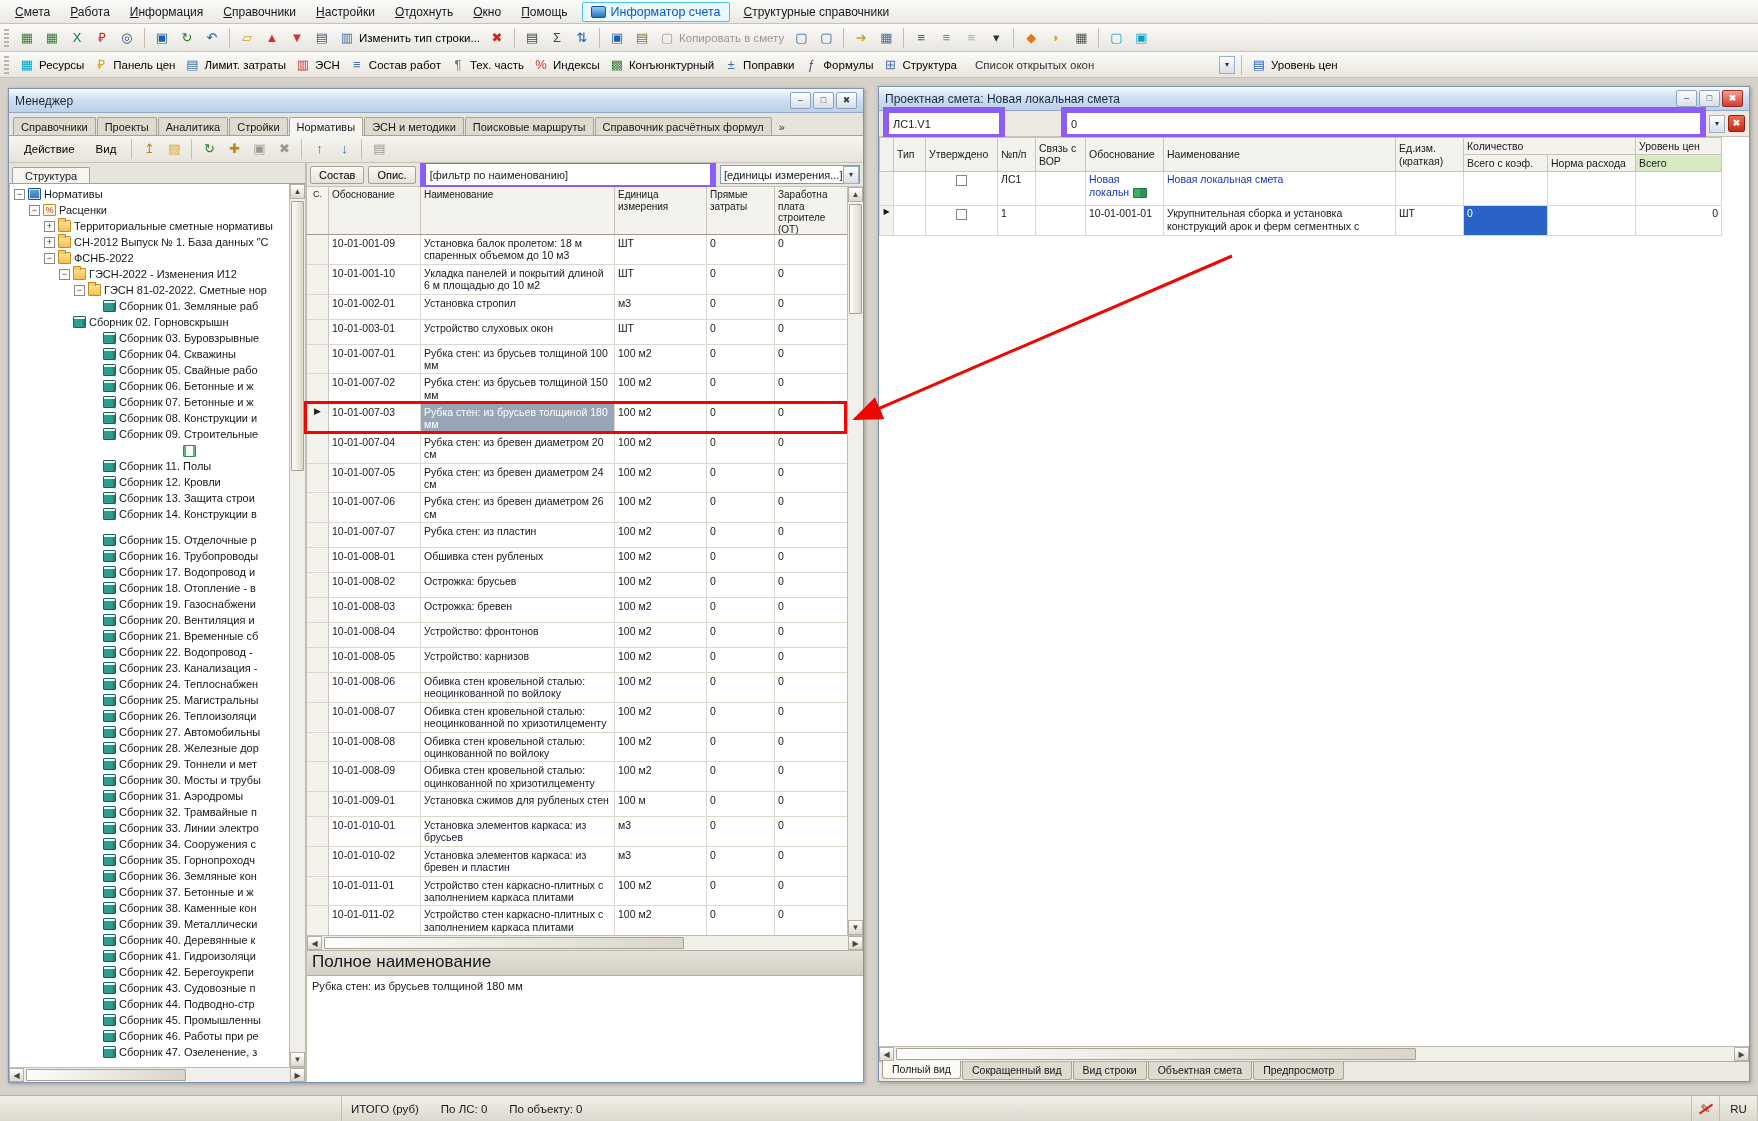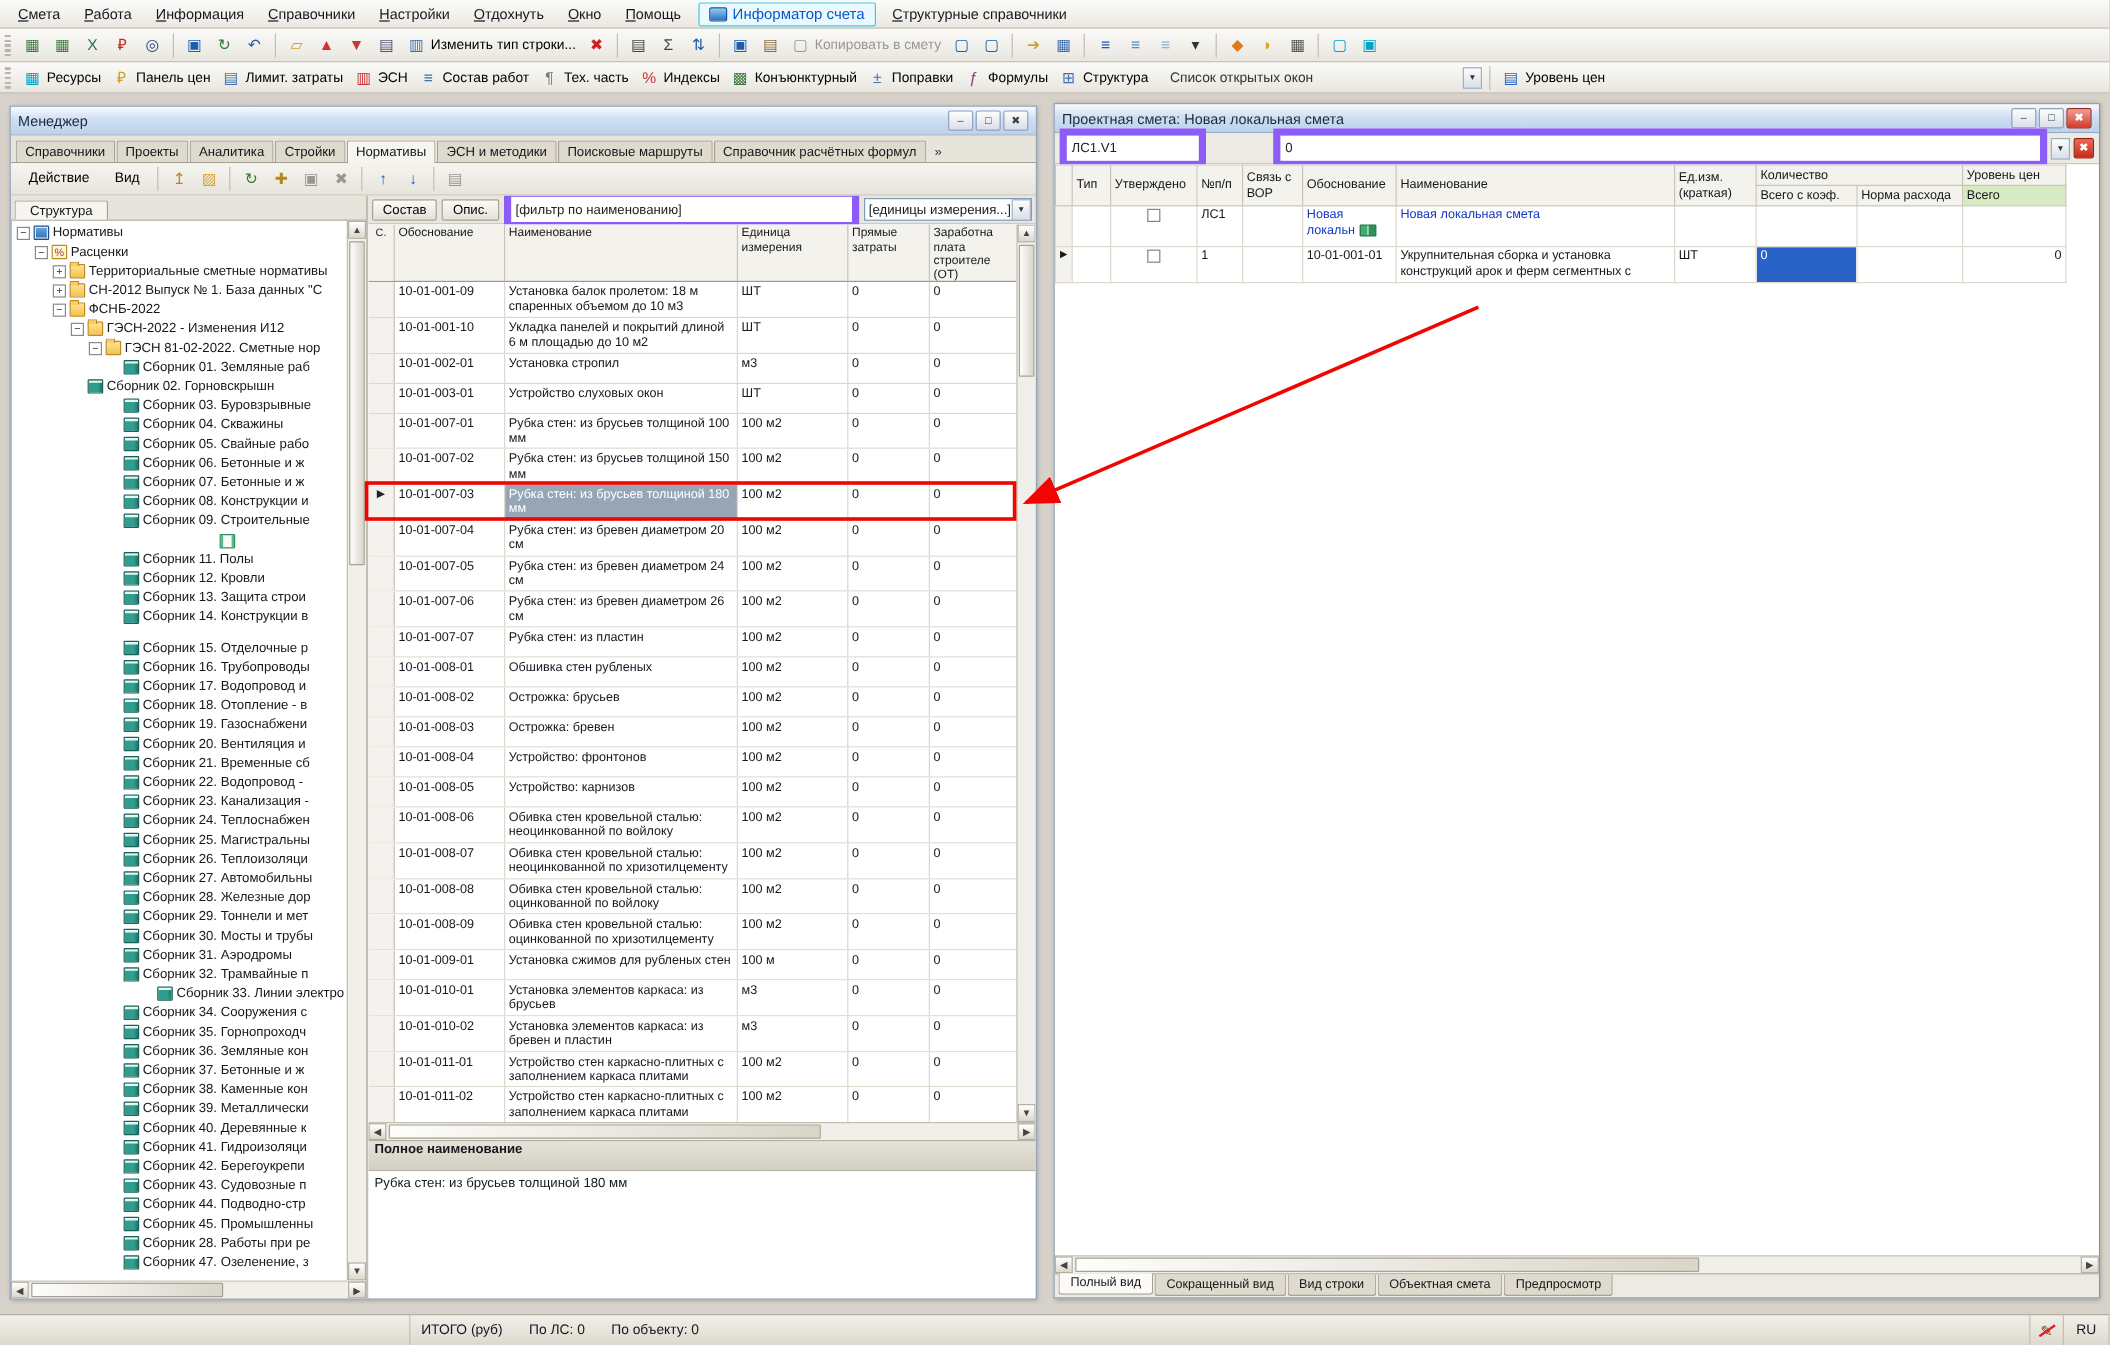--- a/index.html
+++ b/index.html
@@ -78,21 +78,21 @@
 .mgrid-body{height:700px;overflow:hidden;background:#fff}
 .trow{display:flex;border-bottom:1px solid #dcd8cc;background:#fff;min-height:25px}
 .tc{border-right:1px solid #dcd8cc;font-size:10.5px;padding:2px 3px;line-height:1.18;overflow:hidden}
 .w-sel{width:22px;flex:none;background:#f4f2ec;border-right:1px solid #c9c4b6;text-align:center;font-size:9px;color:#222}
 .w-code{width:92px;flex:none}
 .w-name{width:194px;flex:none}
 .w-unit{width:92px;flex:none}
 .w-v1{width:68px;flex:none}
 .w-v2{width:62px;flex:none;border-right:none}
 .name-selected{background:#96a6b6;color:#fff}
-.fn-head{height:26px;flex:none;background:linear-gradient(#e6e3da,#d2cec3);border-top:1px solid #b5b0a4;border-bottom:1px solid #b5b0a4;font-size:11px;font-weight:bold;padding:1px 5px}
+.fn-head{height:26px;flex:none;background:linear-gradient(#e6e3da,#d2cec3);border-top:1px solid #b5b0a4;border-bottom:1px solid #b5b0a4;font-size:17px;font-weight:normal;padding:1px 5px}
 .fn-body{flex:1;background:#fff;font-size:11px;padding:4px 5px;overflow:hidden}
 
 .field-row{height:26px;flex:none;display:flex;align-items:center;gap:3px;padding:2px 4px;background:#eceae3;border-bottom:1px solid #c6c2b8}
 .doc-input{width:122px;flex:none}
 .fr-gap{width:50px;flex:none}
 .value-input{flex:1;min-width:0}
 .close-doc-btn{width:17px;height:17px;flex:none;background:linear-gradient(#ef6a55,#c62b17);border:1px solid #8e1f0f;color:#fff;font-size:9px;line-height:15px;text-align:center;border-radius:2px;font-weight:bold}
 .est-body{flex:1;background:#fff;overflow:hidden;position:relative}
 .egrid{border-collapse:collapse;table-layout:fixed;width:842px;background:#fff}
 .egrid th{background:#f4f2ec;border:1px solid #c9c4b6;font-weight:normal;font-size:10.5px;text-align:left;padding:1px 3px;height:17px;overflow:hidden;line-height:1.15}
@@ -571,21 +571,21 @@
               <div class="tree-row" style="padding-left: 79px;">
                 <span class="exp-spacer"></span>
                 <span class="ticon ticon-book"></span>
                 <span class="tlabel">Сборник 31. Аэродромы</span>
               </div>
               <div class="tree-row" style="padding-left: 79px;">
                 <span class="exp-spacer"></span>
                 <span class="ticon ticon-book"></span>
                 <span class="tlabel">Сборник 32. Трамвайные п</span>
               </div>
-              <div class="tree-row" style="padding-left: 79px; margin-left: 28px;">
+              <div class="tree-row" style="padding-left: 79px;">
                 <span class="exp-spacer"></span>
                 <span class="ticon ticon-book"></span>
                 <span class="tlabel">Сборник 33. Линии электро</span>
               </div>
               <div class="tree-row" style="padding-left: 79px;">
                 <span class="exp-spacer"></span>
                 <span class="ticon ticon-book"></span>
                 <span class="tlabel">Сборник 34. Сооружения с</span>
               </div>
               <div class="tree-row" style="padding-left: 79px;">
@@ -639,21 +639,21 @@
                 <span class="tlabel">Сборник 44. Подводно-стр</span>
               </div>
               <div class="tree-row" style="padding-left: 79px;">
                 <span class="exp-spacer"></span>
                 <span class="ticon ticon-book"></span>
                 <span class="tlabel">Сборник 45. Промышленны</span>
               </div>
               <div class="tree-row" style="padding-left: 79px;">
                 <span class="exp-spacer"></span>
                 <span class="ticon ticon-book"></span>
-                <span class="tlabel">Сборник 28. Работы при ре</span>
+                <span class="tlabel">Сборник 46. Работы при ре</span>
               </div>
               <div class="tree-row" style="padding-left: 79px;">
                 <span class="exp-spacer"></span>
                 <span class="ticon ticon-book"></span>
                 <span class="tlabel">Сборник 47. Озеленение, з</span>
               </div>
             </div>
           <div class="vscroll">
             <span class="sarrow">▲</span>
             <span class="strack">

